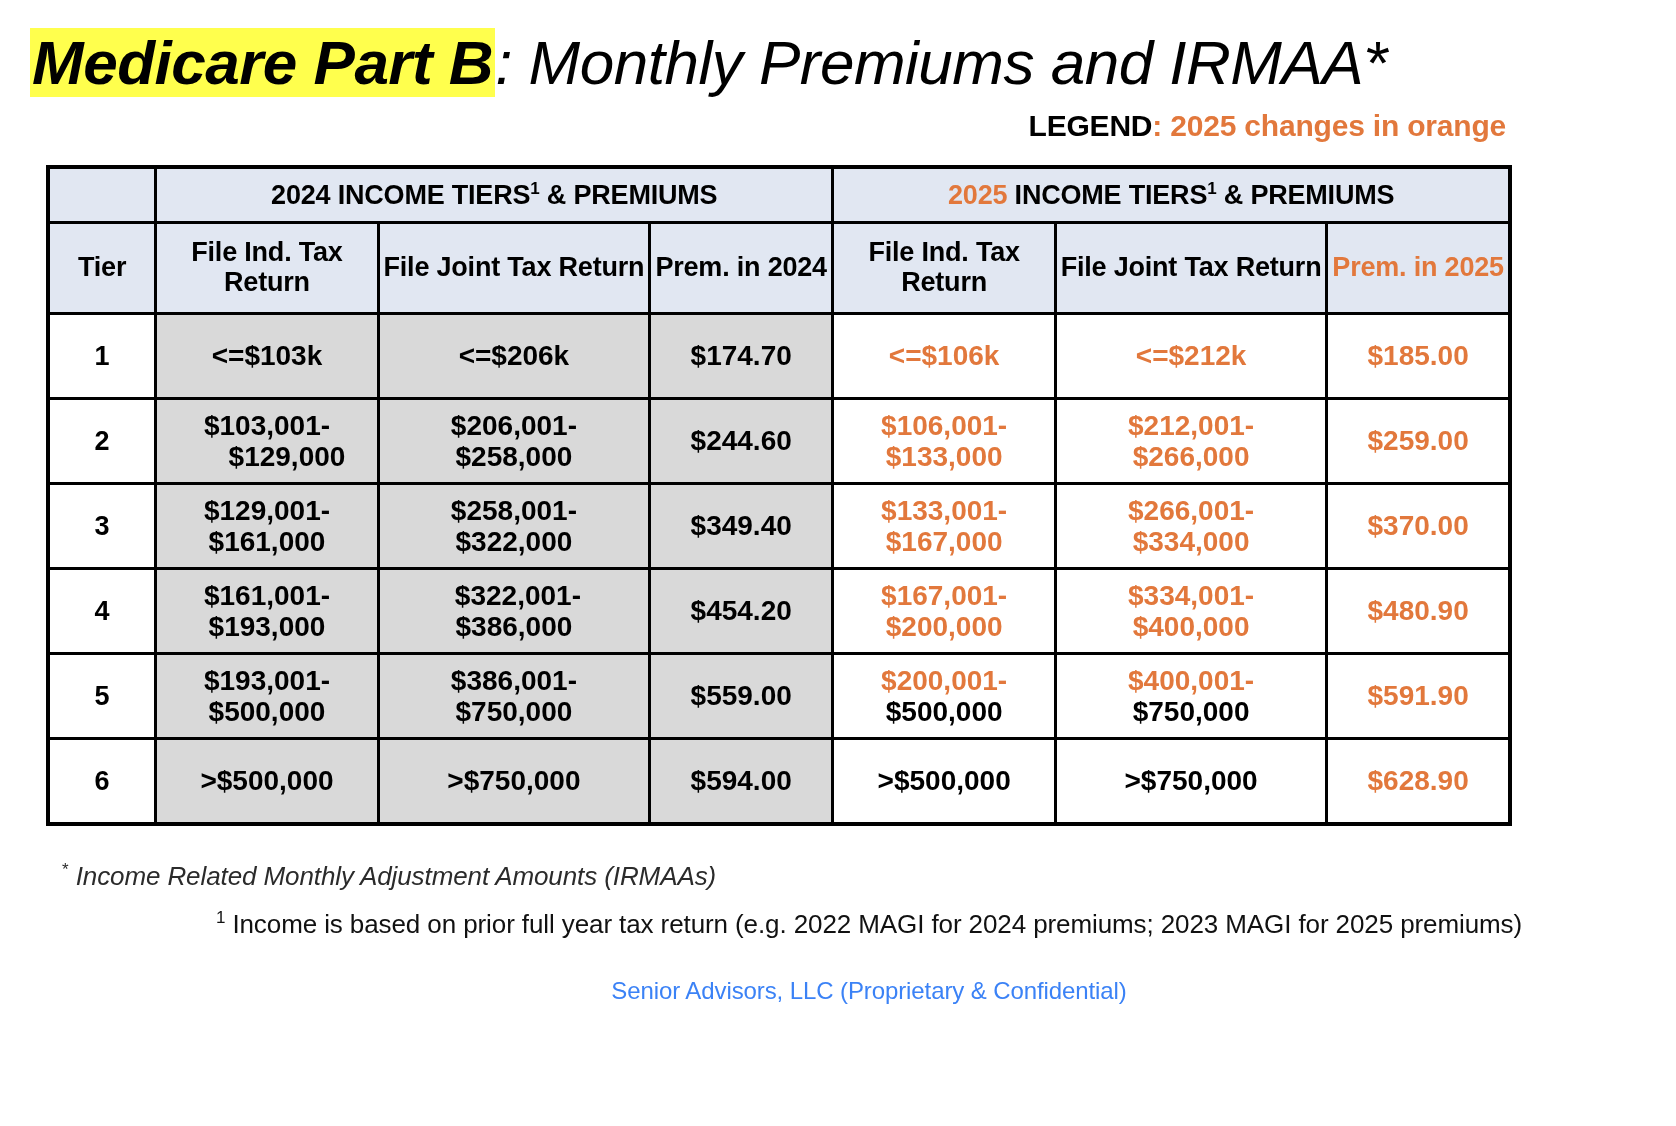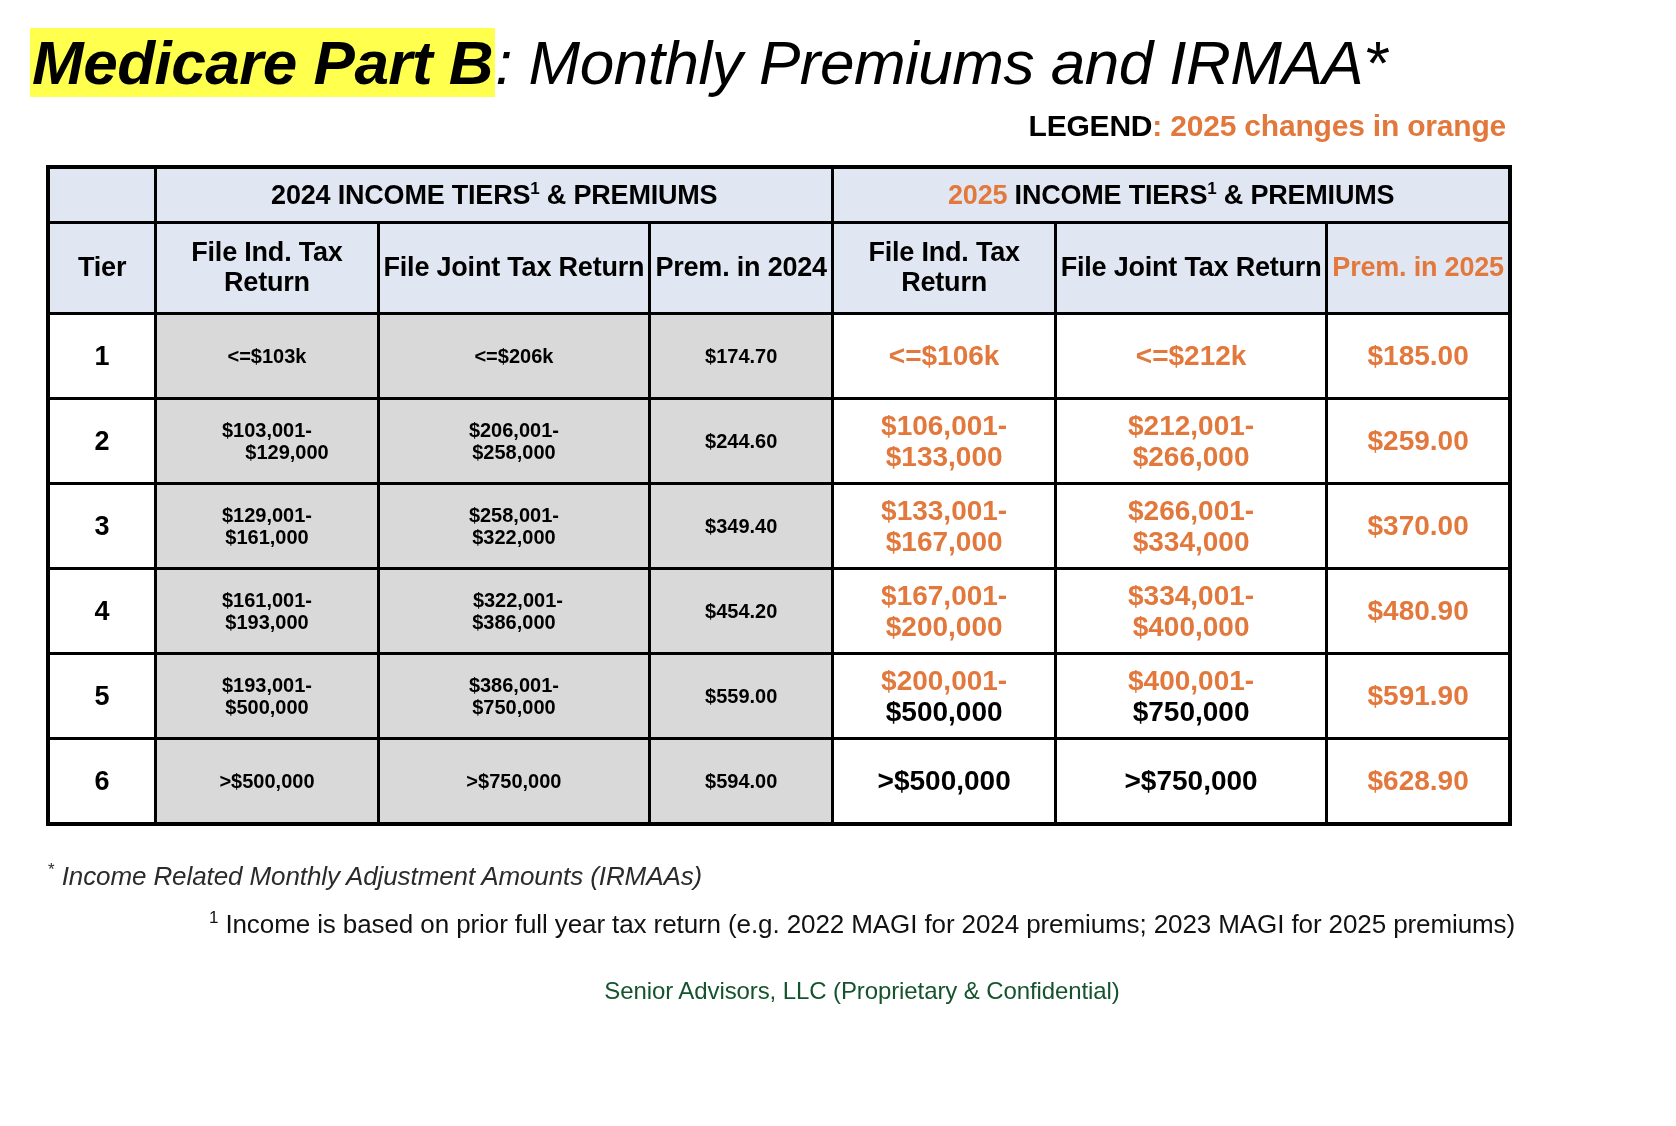--- a/index.html
+++ b/index.html
@@ -105,38 +105,38 @@
 
   
   .cell-tier {
     background: #ffffff;
     font-size: 27px;
     font-weight: bold;
     height: 82px;
   }
   .cell-2024 {
     background: #d9d9d9;
-    font-size: 20px;
+    font-size: 28px;
     font-weight: bold;
     line-height: 1.12;
     color: #000000;
   }
   .cell-2025 {
     background: #ffffff;
     font-size: 28px;
     font-weight: bold;
     line-height: 1.12;
     color: #e2783c;
   }
   .line-black { color: #000000; display: block; }
   .line-orange { color: #e2783c; display: block; }
 
   
   .footnotes {
-    margin: 34px 0 0 48px;
+    margin: 34px 0 0 62px;
   }
   .fn1 {
     font-size: 26px;
     font-style: italic;
     color: #2b2b2b;
     letter-spacing: -0.1px;
   }
   .fn2 {
     font-size: 26px;
     color: #111111;
@@ -144,21 +144,21 @@
     letter-spacing: -0.1px;
     text-align: center;
   }
   .fn2 sup { font-size: 17px; }
   .fn1 sup { font-size: 17px; font-style: normal; }
 
   .credit {
     margin-top: 38px;
     text-align: center;
     font-size: 24px;
-    color: #14532d;
+    color: #3b82f6;
     letter-spacing: -0.1px;
   }
 </style>
 </head>
 <body>
 
 <div class="title-row">
   <span class="title-text">
     <span class="title-hl">Medicare Part B</span><span>: Monthly Premiums and IRMAA*</span>
   </span>

